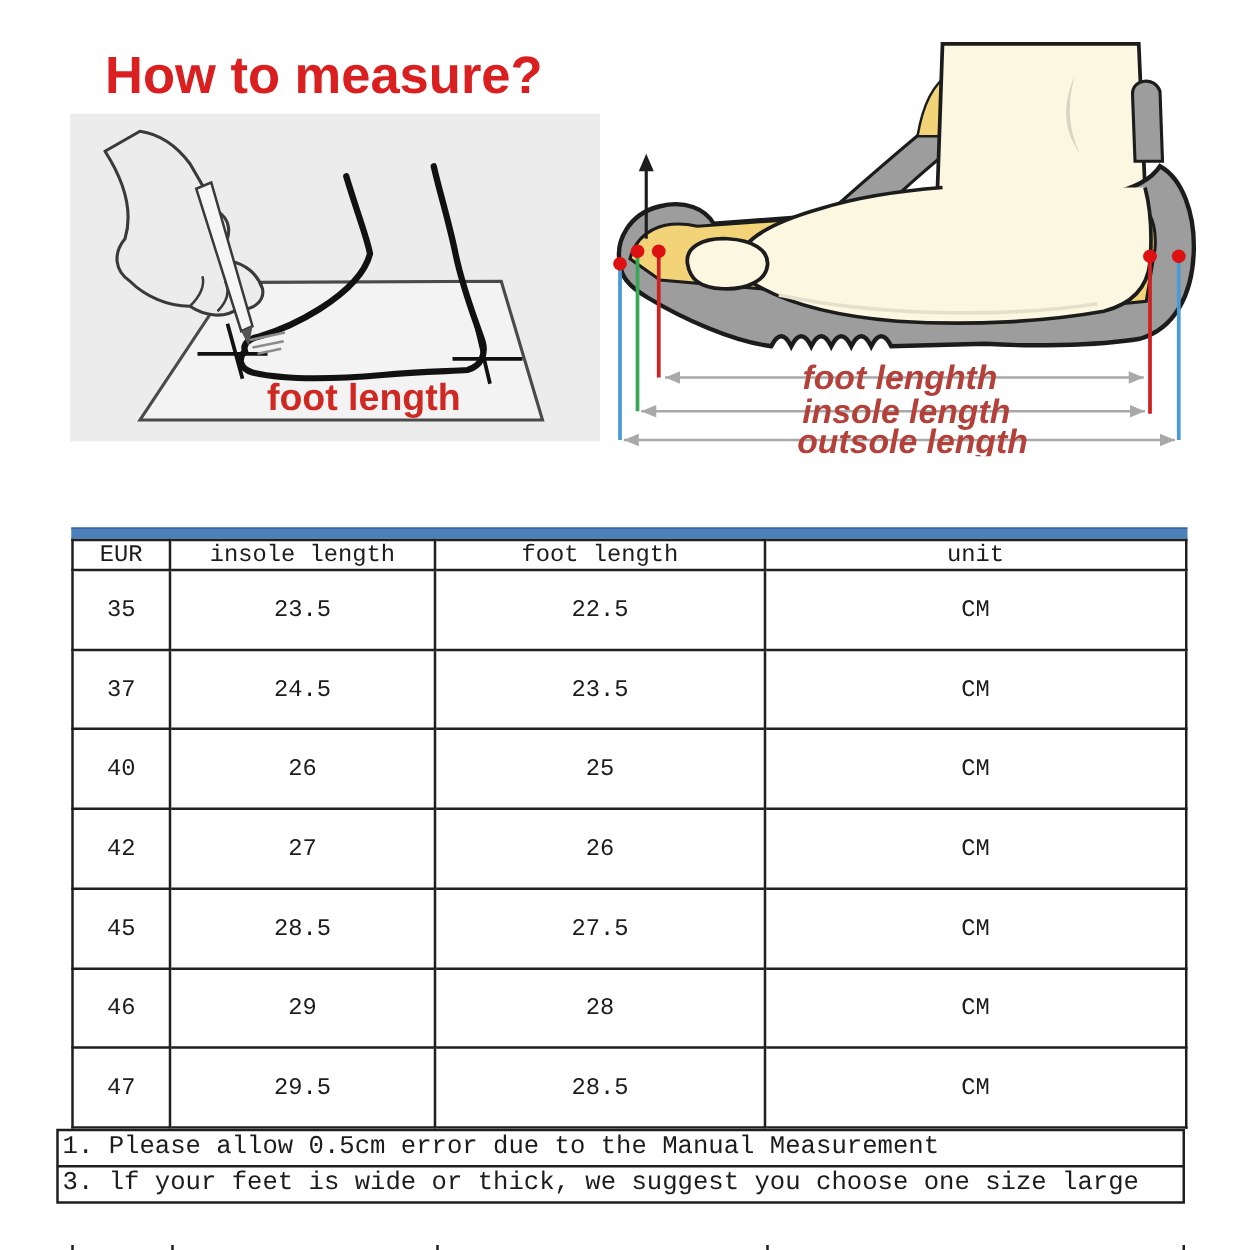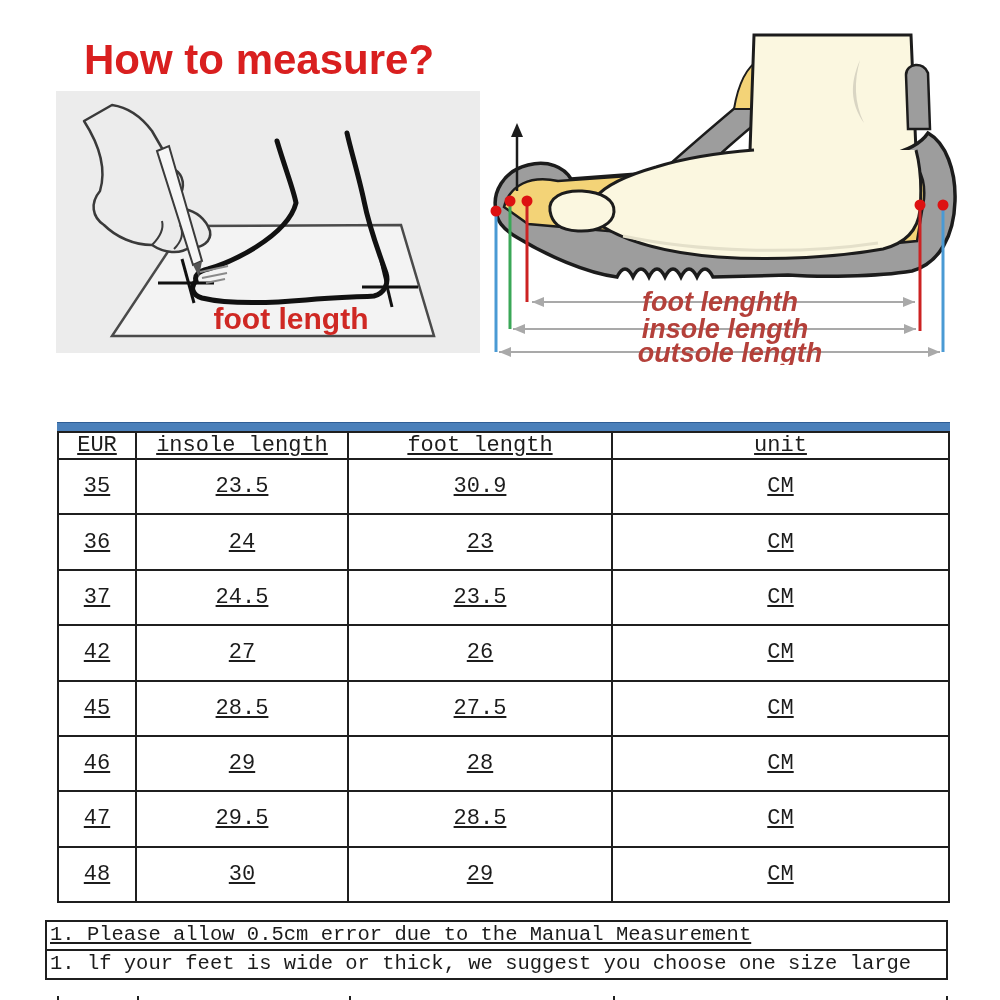--- a/index.html
+++ b/index.html
@@ -32,30 +32,30 @@
   .dimhead{fill:var(--c-dim_line_gray);}
   .dimlabel{font-family:"Liberation Sans","DejaVu Sans",sans-serif;font-weight:bold;
             font-size:27px;fill:var(--c-dim_label_red);text-anchor:middle;}
 
   
   #table-topbar{left:57px;top:422px;width:893px;height:9px;background:var(--c-topbar_blue);
                 border-top:1px solid #2f5e96;box-sizing:border-box;}
 
   
   #size-table{left:57px;top:431px;width:891px;height:472px;border-collapse:collapse;
-              table-layout:fixed;font-size:22px;text-decoration:underline;}
+              table-layout:fixed;font-size:19px;}
   #size-table th,#size-table td{border:2px solid #1f1f1f;text-align:center;vertical-align:middle;
               padding:0;font-weight:normal;overflow:hidden;}
 
   
   #notes-box{left:45px;top:903px;width:903px;}
   .note-row{box-sizing:border-box;height:31px;border:2px solid #1f1f1f;margin-top:-2px;
             background:#fff;font-size:20.5px;line-height:26px;padding:0 0 0 3px;
             white-space:pre;overflow:hidden;}
-  .note-row:first-child{margin-top:17px;text-decoration:underline;}
+  .note-row:first-child{margin-top:0;}
 
   
   #partial-row{left:57px;top:996px;width:891px;height:4px;border-left:2px solid #1f1f1f;
                border-right:2px solid #1f1f1f;box-sizing:border-box;overflow:hidden;}
   .part-div{position:absolute;top:0;width:2px;height:4px;background:#1f1f1f;}
 </style>
 </head>
 <body>
 
 <div id="canvas">
@@ -166,36 +166,36 @@
           <th>EUR</th>
           <th>insole length</th>
           <th>foot length</th>
           <th>unit</th>
         </tr>
       </thead>
     <tbody id="size-body">
         <tr>
           <td>35</td>
           <td>23.5</td>
-          <td>30.9</td>
-          <td>CM</td>
-        </tr>
-        <tr>
-          <td>36</td>
-          <td>24</td>
-          <td>23</td>
+          <td>22.5</td>
           <td>CM</td>
         </tr>
         <tr>
           <td>37</td>
           <td>24.5</td>
           <td>23.5</td>
           <td>CM</td>
         </tr>
         <tr>
+          <td>40</td>
+          <td>26</td>
+          <td>25</td>
+          <td>CM</td>
+        </tr>
+        <tr>
           <td>42</td>
           <td>27</td>
           <td>26</td>
           <td>CM</td>
         </tr>
         <tr>
           <td>45</td>
           <td>28.5</td>
           <td>27.5</td>
           <td>CM</td>
@@ -205,32 +205,26 @@
           <td>29</td>
           <td>28</td>
           <td>CM</td>
         </tr>
         <tr>
           <td>47</td>
           <td>29.5</td>
           <td>28.5</td>
           <td>CM</td>
         </tr>
-        <tr>
-          <td>48</td>
-          <td>30</td>
-          <td>29</td>
-          <td>CM</td>
-        </tr>
       </tbody>
   </table>
 
   <div id="notes-box" class="abs">
       <div class="note-row">1. Please allow 0.5cm error due to the Manual Measurement</div>
-      <div class="note-row">1. lf your feet is wide or thick, we suggest you choose one size large</div>
+      <div class="note-row">3. lf your feet is wide or thick, we suggest you choose one size large</div>
     </div>
 
   <div id="partial-row" class="abs">
     <div class="part-div" style="left:78px"></div>
     <div class="part-div" style="left:290px"></div>
     <div class="part-div" style="left:554px"></div>
   </div>
 
 </div>
 

